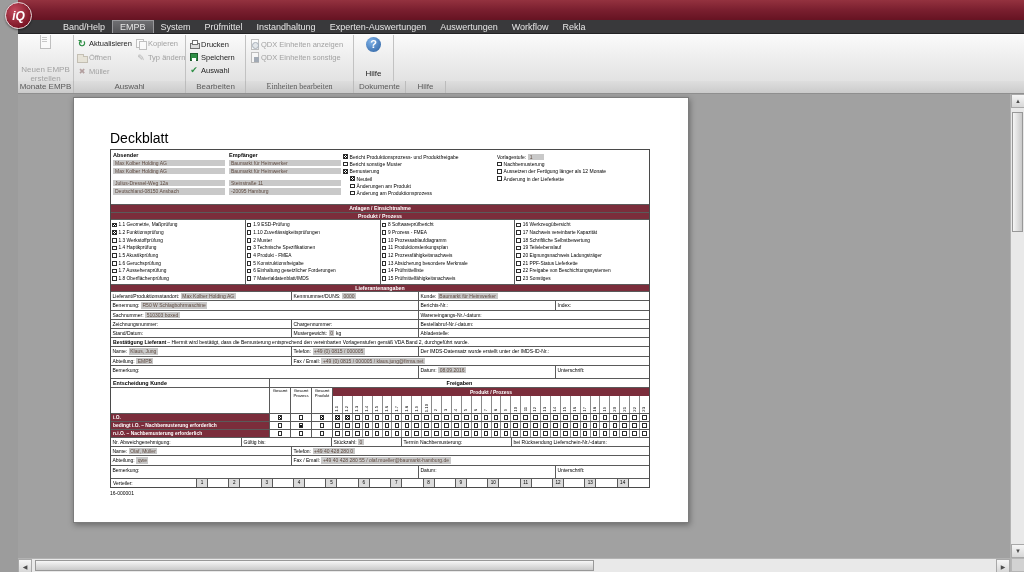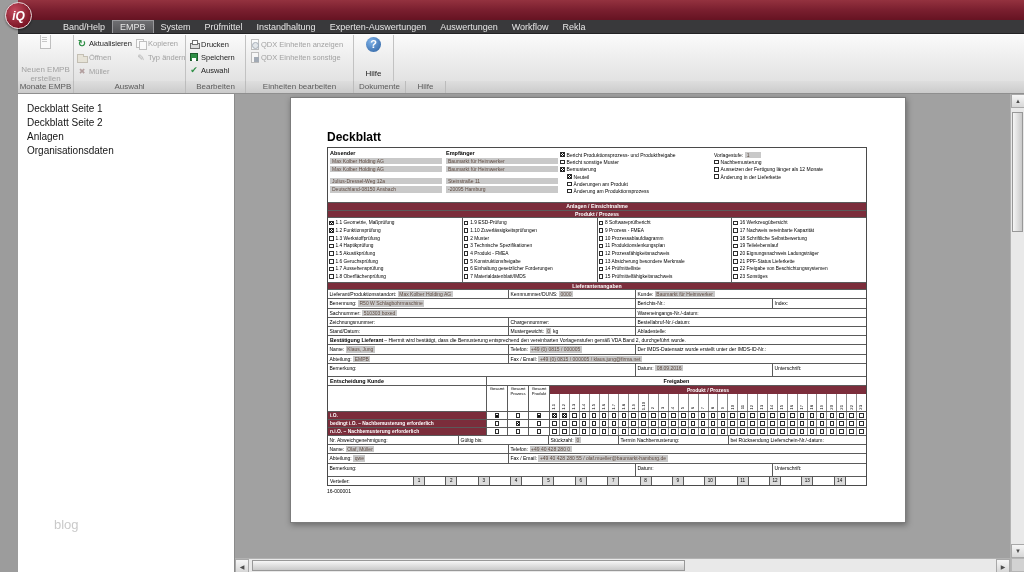--- a/index.html
+++ b/index.html
@@ -66,21 +66,21 @@
 .vscroll{width:14px;display:flex;flex-direction:column;flex:none;background:#e9e9e9;border-left:1px solid #b2b2b2;}
 .sbtn{width:14px;height:14px;flex:none;background:linear-gradient(#f6f6f6,#d7d7d7);border:1px solid #a8a8a8;font-size:6px;color:#4c4c4c;display:flex;align-items:center;justify-content:center;}
 .htrack{flex:1;position:relative;}
 .hthumb{position:absolute;left:3px;width:58%;top:1px;bottom:1px;background:linear-gradient(#f6f6f6,#c9c9c9);border:1px solid #989898;}
 .vtrack{flex:1;position:relative;}
 .vthumb{position:absolute;top:4px;height:120px;left:1px;right:1px;background:linear-gradient(90deg,#f6f6f6,#c9c9c9);border:1px solid #989898;}
 .corner{background:#d2d2d2;border:1px solid #b5b5b5;}
 
 
 .form{position:relative;margin:32px 36px 0;width:540px;color:#000;}
-.f-title{font-size:12px;font-weight:bold;margin-bottom:3px;}
+.f-title{font-size:14px;font-weight:normal;margin-bottom:3px;}
 .f-table{border:1px solid #4a4a4a;}
 .frow{display:flex;min-height:9px;border-top:1px solid #5a5a5a;align-items:stretch;}
 .f-head{display:flex;padding:2px 2px;height:54px;border-top:none;}
 .fcell{display:flex;align-items:flex-start;gap:1.5px;padding:1px 1.5px;border-left:1px solid #5a5a5a;overflow:hidden;white-space:nowrap;}
 .fcell:first-child{border-left:none;}
 .flabel{font-size:5px;line-height:1.25;}
 .fval{font-size:5px;line-height:1.25;background:#c9c9c9;color:#5f4b41;padding:0 1.5px;white-space:nowrap;}
 .band{background:#7b2d3b;color:#fff;font-size:5.2px;font-weight:bold;text-align:center;line-height:7.5px;height:7.5px;border-top:1px solid #5a5a5a;}
 
 .fh-left{width:230px;display:flex;gap:4px;flex:none;}
@@ -218,35 +218,26 @@
             <span class="ic ic-help"></span>
             <span class="lbl">Hilfe</span>
           </div>
         </div>
       </div>
     </div>
   <div class="captions" id="captions">
       <div class="cap" style="width: 56px;">Monate EMPB</div>
       <div class="cap" style="width: 112px;">Auswahl</div>
       <div class="cap" style="width: 60px;">Bearbeiten</div>
-      <div class="cap" style="width: 108px;">Einheiten bearbeiten</div>
+      <div class="cap" style="width: 108px; font-family: Liberation Serif, serif;">Einheiten bearbeiten</div>
       <div class="cap" style="width: 52px;">Dokumente</div>
       <div class="cap" style="width: 40px;">Hilfe</div>
     </div>
 
   <div class="content">
-    <div class="sidebar">
-      <div id="sidebar-items">
-          <div class="sitem">Deckblatt Seite 1</div>
-          <div class="sitem">Deckblatt Seite 2</div>
-          <div class="sitem">Anlagen</div>
-          <div class="sitem">Organisationsdaten</div>
-        </div>
-      <div class="watermark">blog</div>
-    </div>
 
     <div class="main">
       <div class="viewport">
         <div class="page">
           <div class="form">
             <div class="f-title">Deckblatt</div>
             <div class="f-table">
 
               <div class="f-head">
                 <div class="fh-left">

